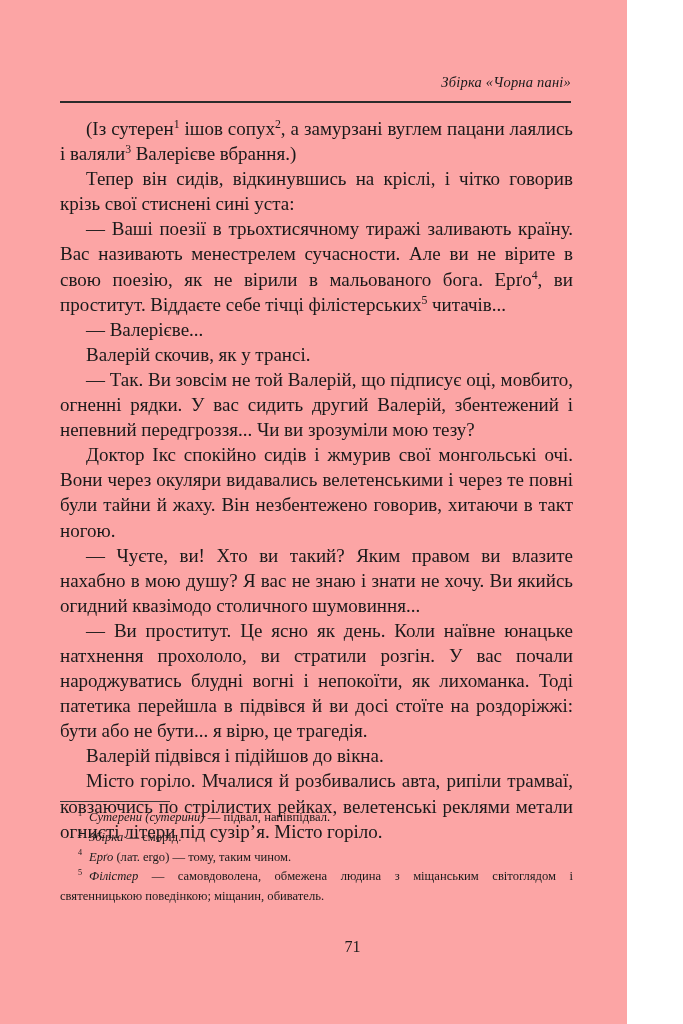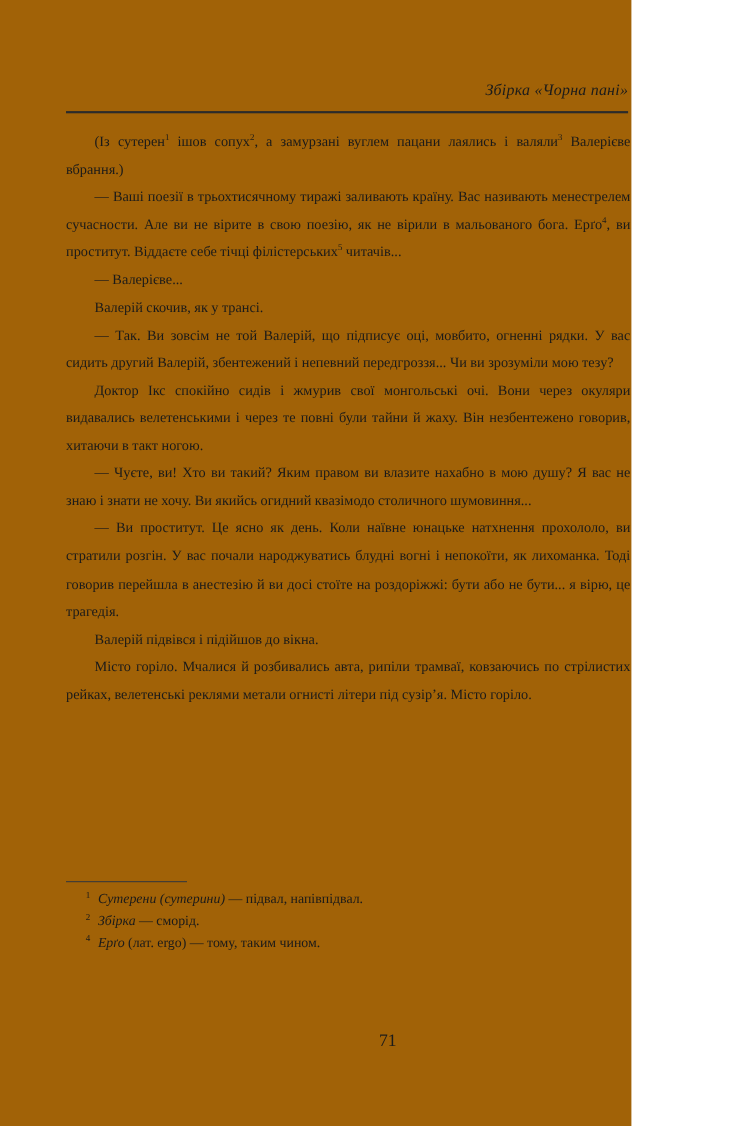--- a/index.html
+++ b/index.html
@@ -12,23 +12,23 @@
     height: 1024px;
     position: relative;
     font-family: "Liberation Serif", "DejaVu Serif", serif;
     color: #1a1a1a;
     overflow: hidden;
   }
 
   .page {
     position: absolute;
     left: 0; top: 0;
-    width: 574px;
+    width: 627px;
     height: 1024px;
-    background: #a16207;
+    background: #fca5a5;
   }
 
   
   .runhead {
     position: absolute;
     left: 60px;
     top: 74px;
     width: 511px;
     text-align: right;
     font-style: italic;
@@ -49,21 +49,21 @@
   .column {
     position: absolute;
     left: 60px;
     top: 116px;
     width: 513px;
   }
   p.para {
     margin: 0;
     text-indent: 26px;
     text-align: justify;
-    font-size: 13px;
+    font-size: 19px;
     line-height: 25.1px;
     hyphens: manual;
     -webkit-hyphens: manual;
     word-spacing: -0.1px;
   }
   sup.fnref {
     font-size: 0.62em;
     vertical-align: super;
     line-height: 0;
   }
@@ -124,34 +124,36 @@
 <body>
 
 <div class="page">
 
   <div class="runhead">Збірка «Чорна пані»</div>
 
   <div class="runhead-rule"></div>
 
   <div class="column" id="body-column">
       <p class="para"><span>(Із сутерен</span><sup class="fnref">1</sup><span> ішов сопух</span><sup class="fnref">2</sup><span>, а замурзані вуглем пацани лаялись і валяли</span><sup class="fnref">3</sup><span> Валерієве вбрання.)</span></p>
+      <p class="para"><span>Тепер він сидів, відкинувшись на кріслі, і чітко говорив крізь свої стиснені сині уста:</span></p>
       <p class="para"><span>— Ваші поезії в трьохтисячному тиражі заливають країну. Вас називають менестрелем сучасности. Але ви не вірите в свою поезію, як не вірили в мальованого бога. Ерґо</span><sup class="fnref">4</sup><span>, ви проститут. Віддаєте себе тічці філістерських</span><sup class="fnref">5</sup><span> читачів...</span></p>
       <p class="para"><span>— Валерієве...</span></p>
       <p class="para"><span>Валерій скочив, як у трансі.</span></p>
       <p class="para"><span>— Так. Ви зовсім не той Валерій, що підписує оці, мовбито, огненні рядки. У вас сидить другий Валерій, збентежений і непевний передгроззя... Чи ви зрозуміли мою тезу?</span></p>
       <p class="para"><span>Доктор Ікс спокійно сидів і жмурив свої монгольські очі. Вони через окуляри видавались велетенськими і через те повні були тайни й жаху. Він незбентежено говорив, хитаючи в такт ногою.</span></p>
       <p class="para"><span>— Чуєте, ви! Хто ви такий? Яким правом ви влазите нахабно в мою душу? Я вас не знаю і знати не хочу. Ви якийсь огидний квазімодо столичного шумовиння...</span></p>
-      <p class="para"><span>— Ви проститут. Це ясно як день. Коли наївне юнацьке натхнення прохололо, ви стратили розгін. У вас почали народжуватись блудні вогні і непокоїти, як лихоманка. Тоді говорив перейшла в анестезію й ви досі стоїте на роздоріжжі: бути або не бути... я вірю, це трагедія.</span></p>
+      <p class="para"><span>— Ви проститут. Це ясно як день. Коли наївне юнацьке натхнення прохололо, ви стратили розгін. У вас почали народжуватись блудні вогні і непокоїти, як лихоманка. Тоді патетика перейшла в підвівся й ви досі стоїте на роздоріжжі: бути або не бути... я вірю, це трагедія.</span></p>
       <p class="para"><span>Валерій підвівся і підійшов до вікна.</span></p>
       <p class="para"><span>Місто горіло. Мчалися й розбивались авта, рипіли трамваї, ковзаючись по стрілистих рейках, велетенські реклями метали огнисті літери під сузір’я. Місто горіло.</span></p>
     </div>
 
   <div class="fn-rule"></div>
 
   <div class="footnotes" id="footnote-list">
       <p class="fn"><span class="fn-num">1</span><span class="fn-word">Сутерени (сутерини)</span><span class="fn-body"> — підвал, напівпідвал.</span></p>
       <p class="fn"><span class="fn-num">2</span><span class="fn-word">Збірка</span><span class="fn-body"> — сморід.</span></p>
       <p class="fn"><span class="fn-num">4</span><span class="fn-word">Ерґо</span><span class="fn-body"> (лат. ergo) — тому, таким чином.</span></p>
+      <p class="fn"><span class="fn-num">5</span><span class="fn-word">Філістер</span><span class="fn-body"> — самовдоволена, обмежена людина з міщанським світоглядом і святенницькою поведінкою; міщанин, обиватель.</span></p>
     </div>
 
   <div class="folio">71</div>
 
 </div>
 
 </body></html>

